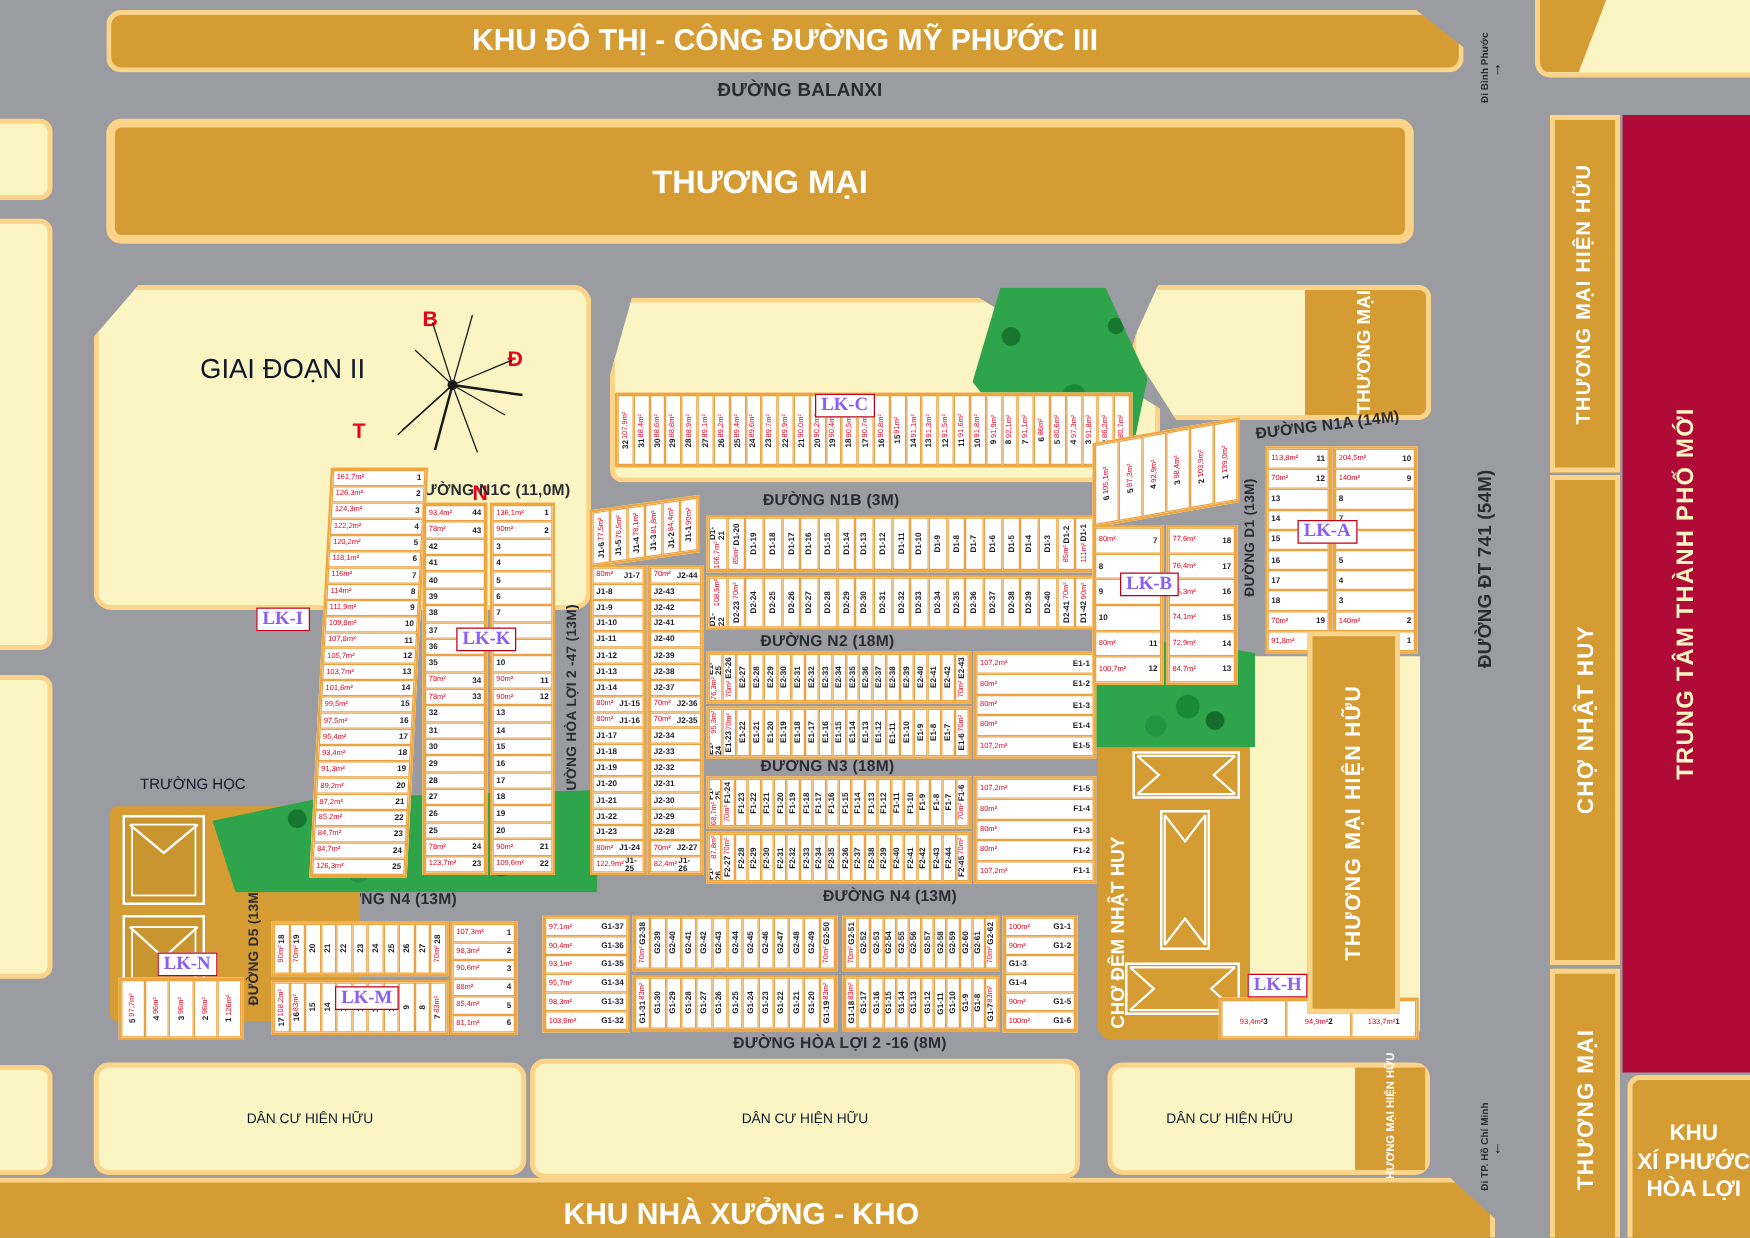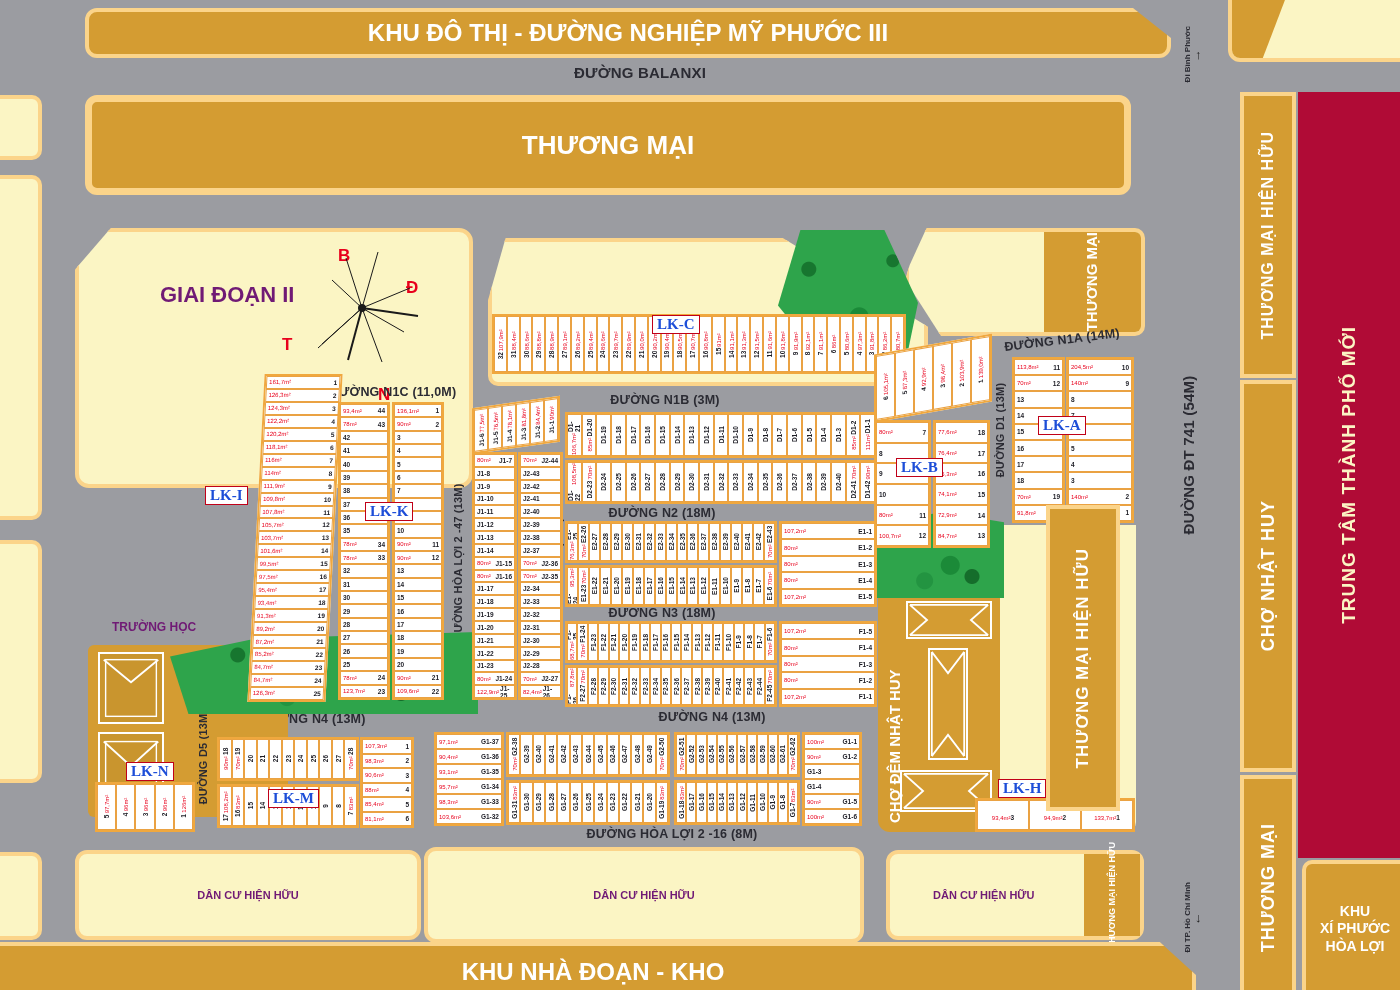--- a/index.html
+++ b/index.html
@@ -5,27 +5,27 @@
   html,body{margin:0;padding:0;}
   body{width:1400px;height:990px;position:relative;overflow:hidden;
        background:#9b9ca1;font-family:"Liberation Sans",sans-serif;}
   .abs{position:absolute;}
   .cream{background:#fbf5c4;}
   .gold{background:#d49c32;}
   .lb{border:4px solid #fbd48a;}          
   .lb8{border:7px solid #fbd48a;}
   .rnd{border-radius:12px;}
   .white-b{color:#fff;font-weight:bold;}
-  .dark-t{color:#701a75;font-weight:bold;}
+  .dark-t{color:#0f172a;font-weight:normal;}
   .ctr{display:flex;align-items:center;justify-content:center;text-align:center;}
   .vtxt{writing-mode:vertical-rl;transform:rotate(180deg);white-space:nowrap;}
   .rot90{transform:translate(-50%,-50%) rotate(-90deg);transform-origin:center;white-space:nowrap;}
   .cpos{transform:translate(-50%,-50%);white-space:nowrap;}
   .road-label{color:#2b2b33;font-weight:bold;font-size:12.5px;letter-spacing:.2px;}
-  .lk-label{background:#fff;color:#1d4ed8;border:1px solid #c00018;font-weight:bold;
+  .lk-label{background:#fff;color:#8b5cf6;border:1px solid #c00018;font-weight:bold;
             font-family:"Liberation Serif",serif;font-size:15px;padding:0 4px;z-index:30;}
   
   .strip{display:flex;background:#fff;border:2px solid #f0a83e;box-sizing:border-box;z-index:5;}
   .strip .plot{flex:1;display:flex;align-items:center;justify-content:center;
                border:0.5px solid #eaa243;overflow:hidden;min-width:0;min-height:0;background:#fff;}
   .col{flex-direction:column;}
   .col .pin{display:flex;width:100%;justify-content:space-between;align-items:center;padding:0 2px;gap:1px;}
   .rot .pin{writing-mode:vertical-rl;transform:rotate(180deg);display:inline-flex;align-items:center;gap:1px;}
   .pn{font-weight:bold;color:#1c1c24;font-size:6.5px;}
   .pa{color:#e8001c;font-size:6px;}
@@ -39,21 +39,21 @@
   .mkt svg{display:block;width:100%;height:100%;}
   .school{position:absolute;border:2.5px solid #fff;box-sizing:border-box;background:#c9952e;}
   .zone-strip{box-sizing:border-box;z-index:6;}
   .zone-strip .vtxt{font-size:19px;letter-spacing:1px;}
   .dimtxt{font-size:8px;color:#2b2b33;font-weight:bold;}
 </style>
 </head>
 <body>
 
 <div class="abs gold lb rnd ctr white-b" style="left:85px;top:8px;width:1078px;height:42px;font-size:24px;clip-path:polygon(0 0,96.5% 0,100% 60%,100% 100%,0 100%);">
-  <span>KHU ĐÔ THỊ - ĐƯỜNG NGHIỆP MỸ PHƯỚC III</span>
+  <span>KHU ĐÔ THỊ - CÔNG ĐƯỜNG MỸ PHƯỚC III</span>
 </div>
 <div class="abs cpos road-label" style="left:640px;top:72px;font-size:15px;">
   <span>ĐƯỜNG BALANXI</span>
 </div>
 <div class="abs gold lb8 rnd ctr white-b" style="left:85px;top:95px;width:1032px;height:86px;font-size:26px;">
   <span>THƯƠNG MẠI</span>
 </div>
 
 <div class="abs cream lb" style="left:-14px;top:95px;width:48px;height:57px;border-radius:0 10px 10px 0;"></div>
 <div class="abs cream lb" style="left:-14px;top:175px;width:48px;height:337px;border-radius:0 10px 10px 0;"></div>
@@ -2462,40 +2462,40 @@
 </div>
 <div class="abs cream lb rnd" style="left:886px;top:850px;width:250px;height:82px;">
   <div class="ctr" style="width:75%;height:100%;">
       <span class="dark-t" style="font-size:11px;"><span>DÂN CƯ HIỆN HỮU</span></span>
     </div>
   <div class="abs gold ctr" style="right:0;top:0;width:56px;height:100%;">
     <span class="vtxt white-b" style="font-size:9px;line-height:1.2;"><span>THƯƠNG MẠI HIỆN HỮU</span></span>
   </div>
 </div>
 <div class="abs gold lb ctr white-b" style="left:-10px;top:942px;width:1198px;height:52px;font-size:24px;clip-path:polygon(0 0,97% 0,100% 55%,100% 100%,0 100%);border-radius:10px 0 0 0;">
-  <span>KHU NHÀ ĐOẠN - KHO</span>
+  <span>KHU NHÀ XƯỞNG - KHO</span>
 </div>
 
 <div class="abs cream lb" style="left:1228px;top:-12px;width:180px;height:66px;border-radius:0 0 0 12px;overflow:hidden;">
   <div class="abs gold" style="left:0;top:0;width:56px;height:100%;clip-path:polygon(0 0,100% 0,55% 100%,0 100%);"></div>
 </div>
 <div class="abs gold lb zone-strip ctr" style="left:1240px;top:92px;width:56px;height:286px;">
   <span class="vtxt white-b" style="font-size:16px;"><span>THƯƠNG MẠI HIỆN HỮU</span></span>
 </div>
 <div class="abs gold lb zone-strip ctr" style="left:1240px;top:380px;width:56px;height:392px;">
   <span class="vtxt white-b" style="font-size:18px;"><span>CHỢ NHẬT HUY</span></span>
 </div>
 <div class="abs gold lb zone-strip ctr" style="left:1240px;top:775px;width:56px;height:226px;">
   <span class="vtxt white-b" style="font-size:18px;"><span>THƯƠNG MẠI</span></span>
 </div>
 <div class="abs ctr" style="left:1298px;top:92px;width:102px;height:766px;background:#b00b36;">
   <span class="vtxt" style="color:#fbf5c4;font-weight:bold;font-size:19px;letter-spacing:1px;"><span>TRUNG TÂM THÀNH PHỐ MỚI</span></span>
 </div>
 <div class="abs gold lb ctr" style="left:1302px;top:860px;width:98px;height:130px;border-radius:10px 0 0 0;">
-  <div class="white-b" style="font-size:14px;line-height:1.25;text-align:center;">
+  <div class="white-b" style="font-size:18px;line-height:1.25;text-align:center;">
     <div>KHU</div>
     <div>XÍ PHƯỚC</div>
     <div>HÒA LỢI</div>
   </div>
 </div>
 
 <div class="abs" style="left:1183px;top:14px;display:flex;gap:3px;align-items:center;height:80px;z-index:9;">
   <span class="vtxt dimtxt"><span>Đi Bình Phước</span></span>
   <span style="font-size:13px;color:#1a1a1a;"><span>↑</span></span>
 </div>

